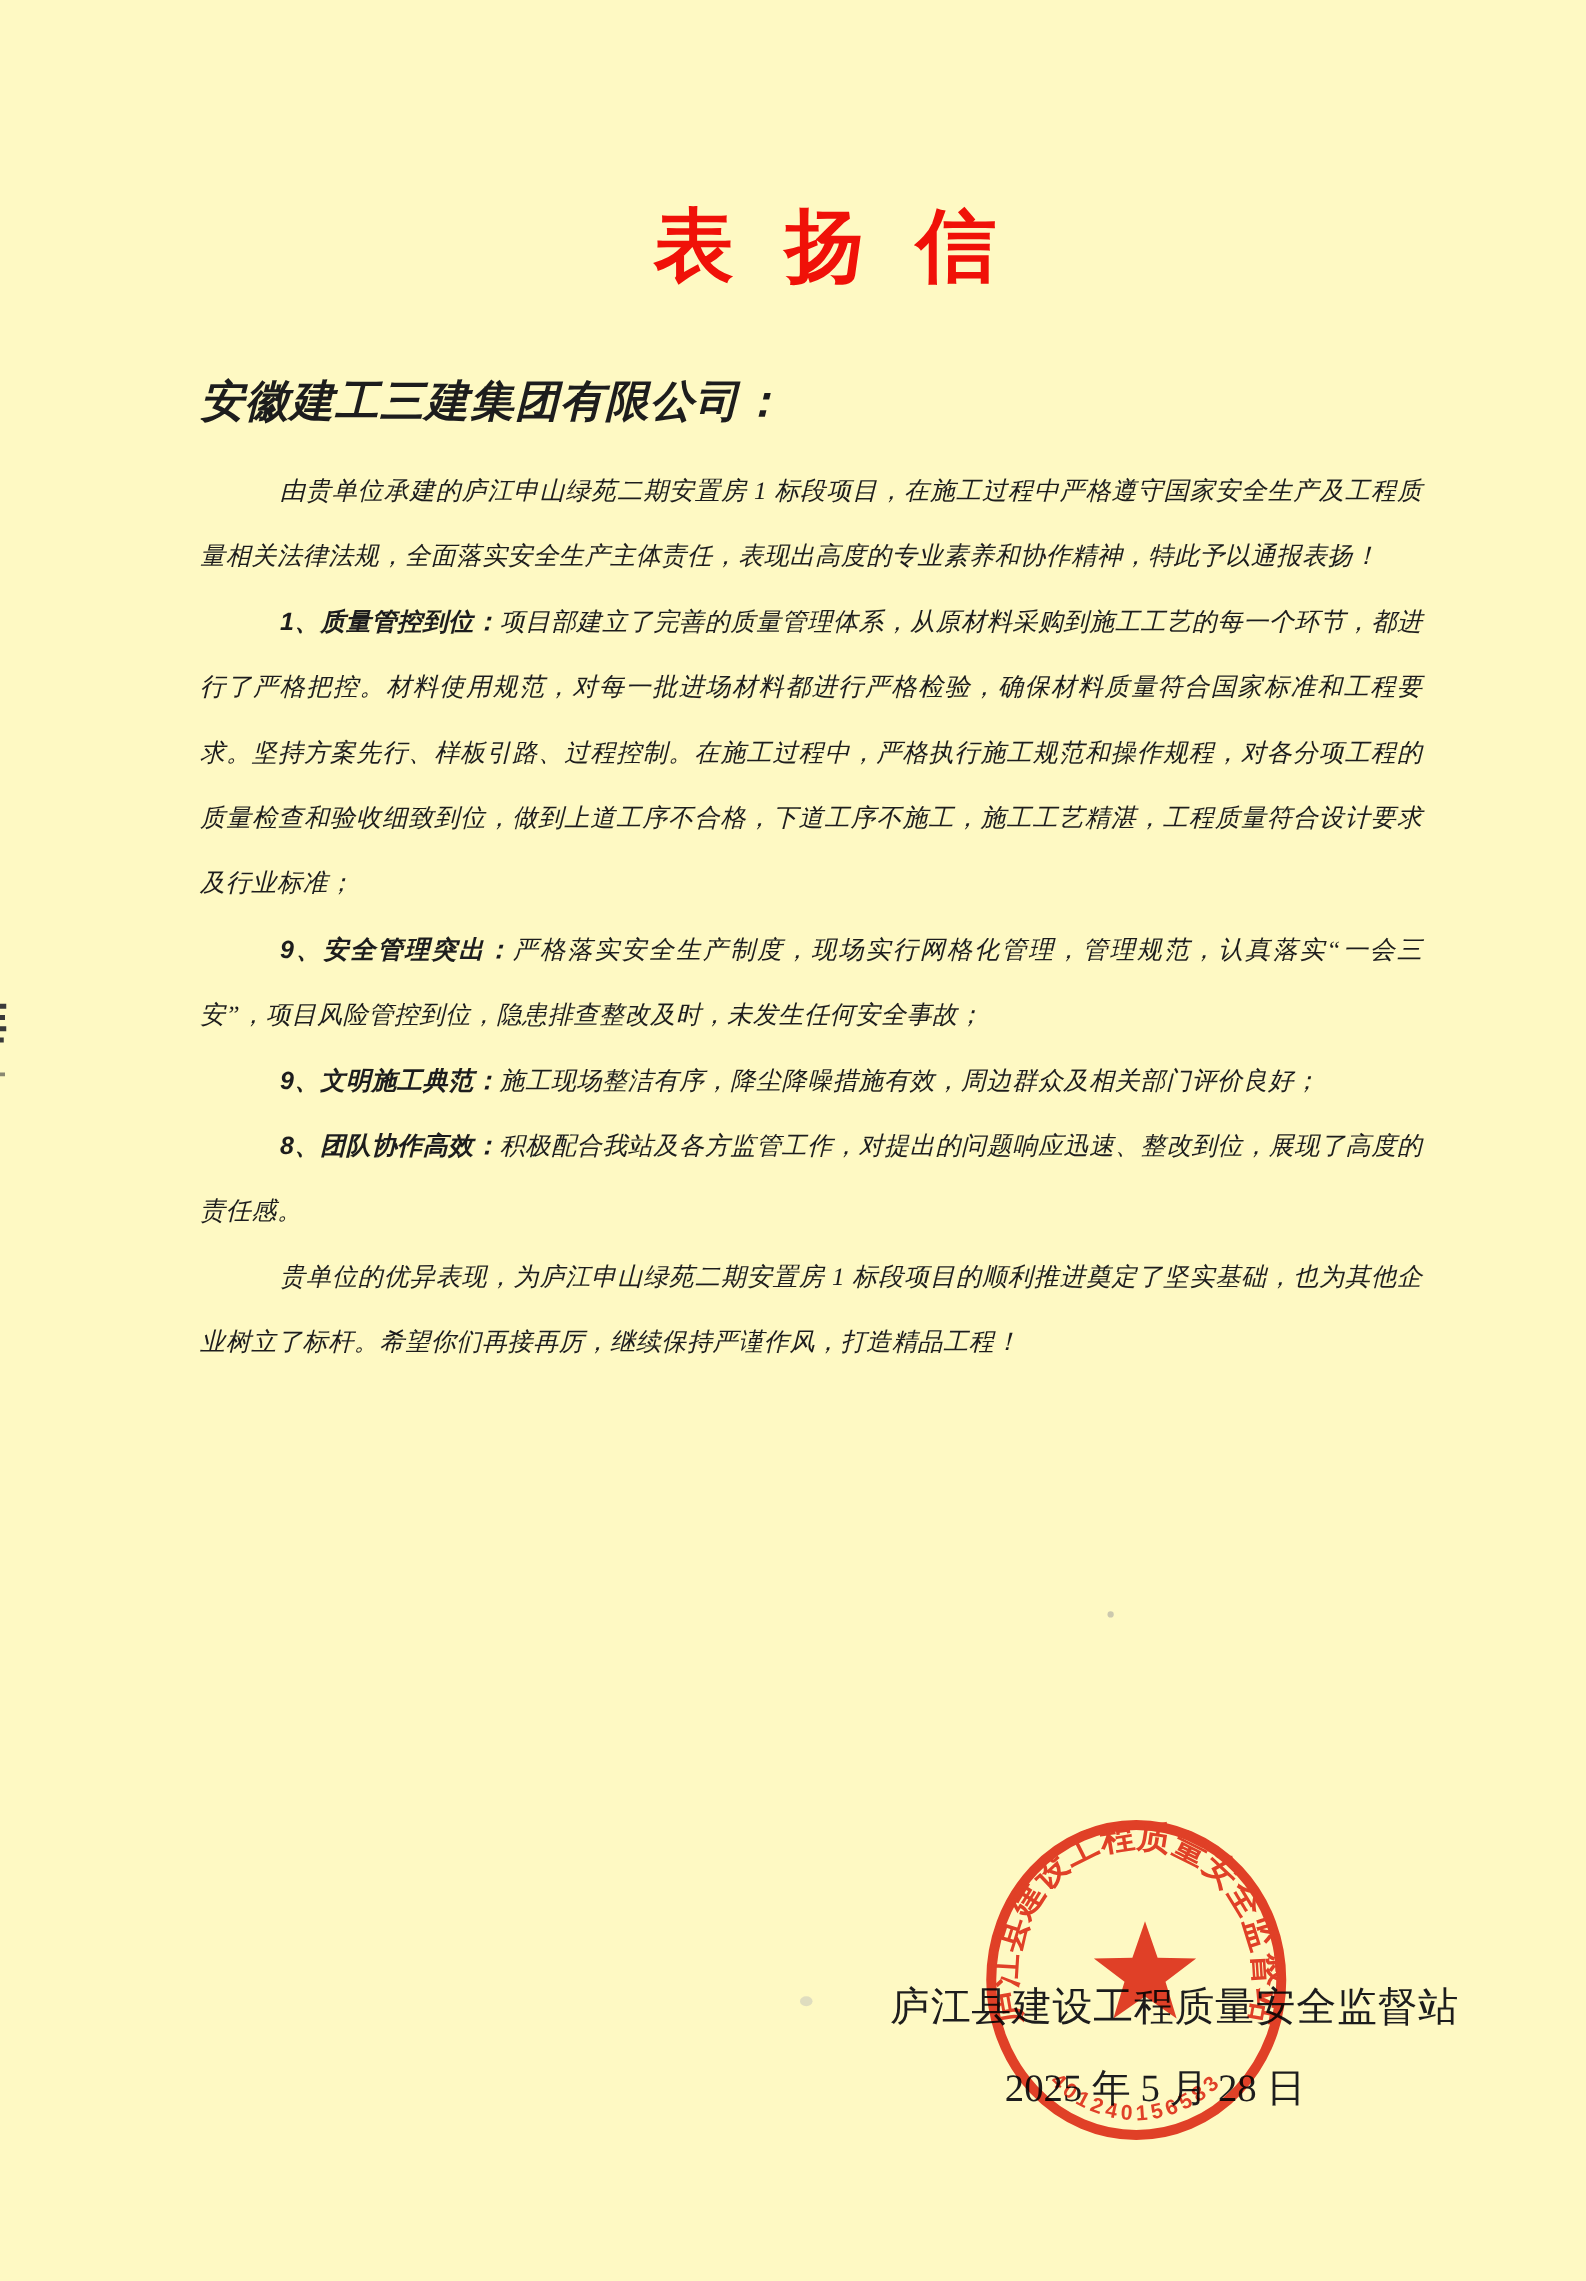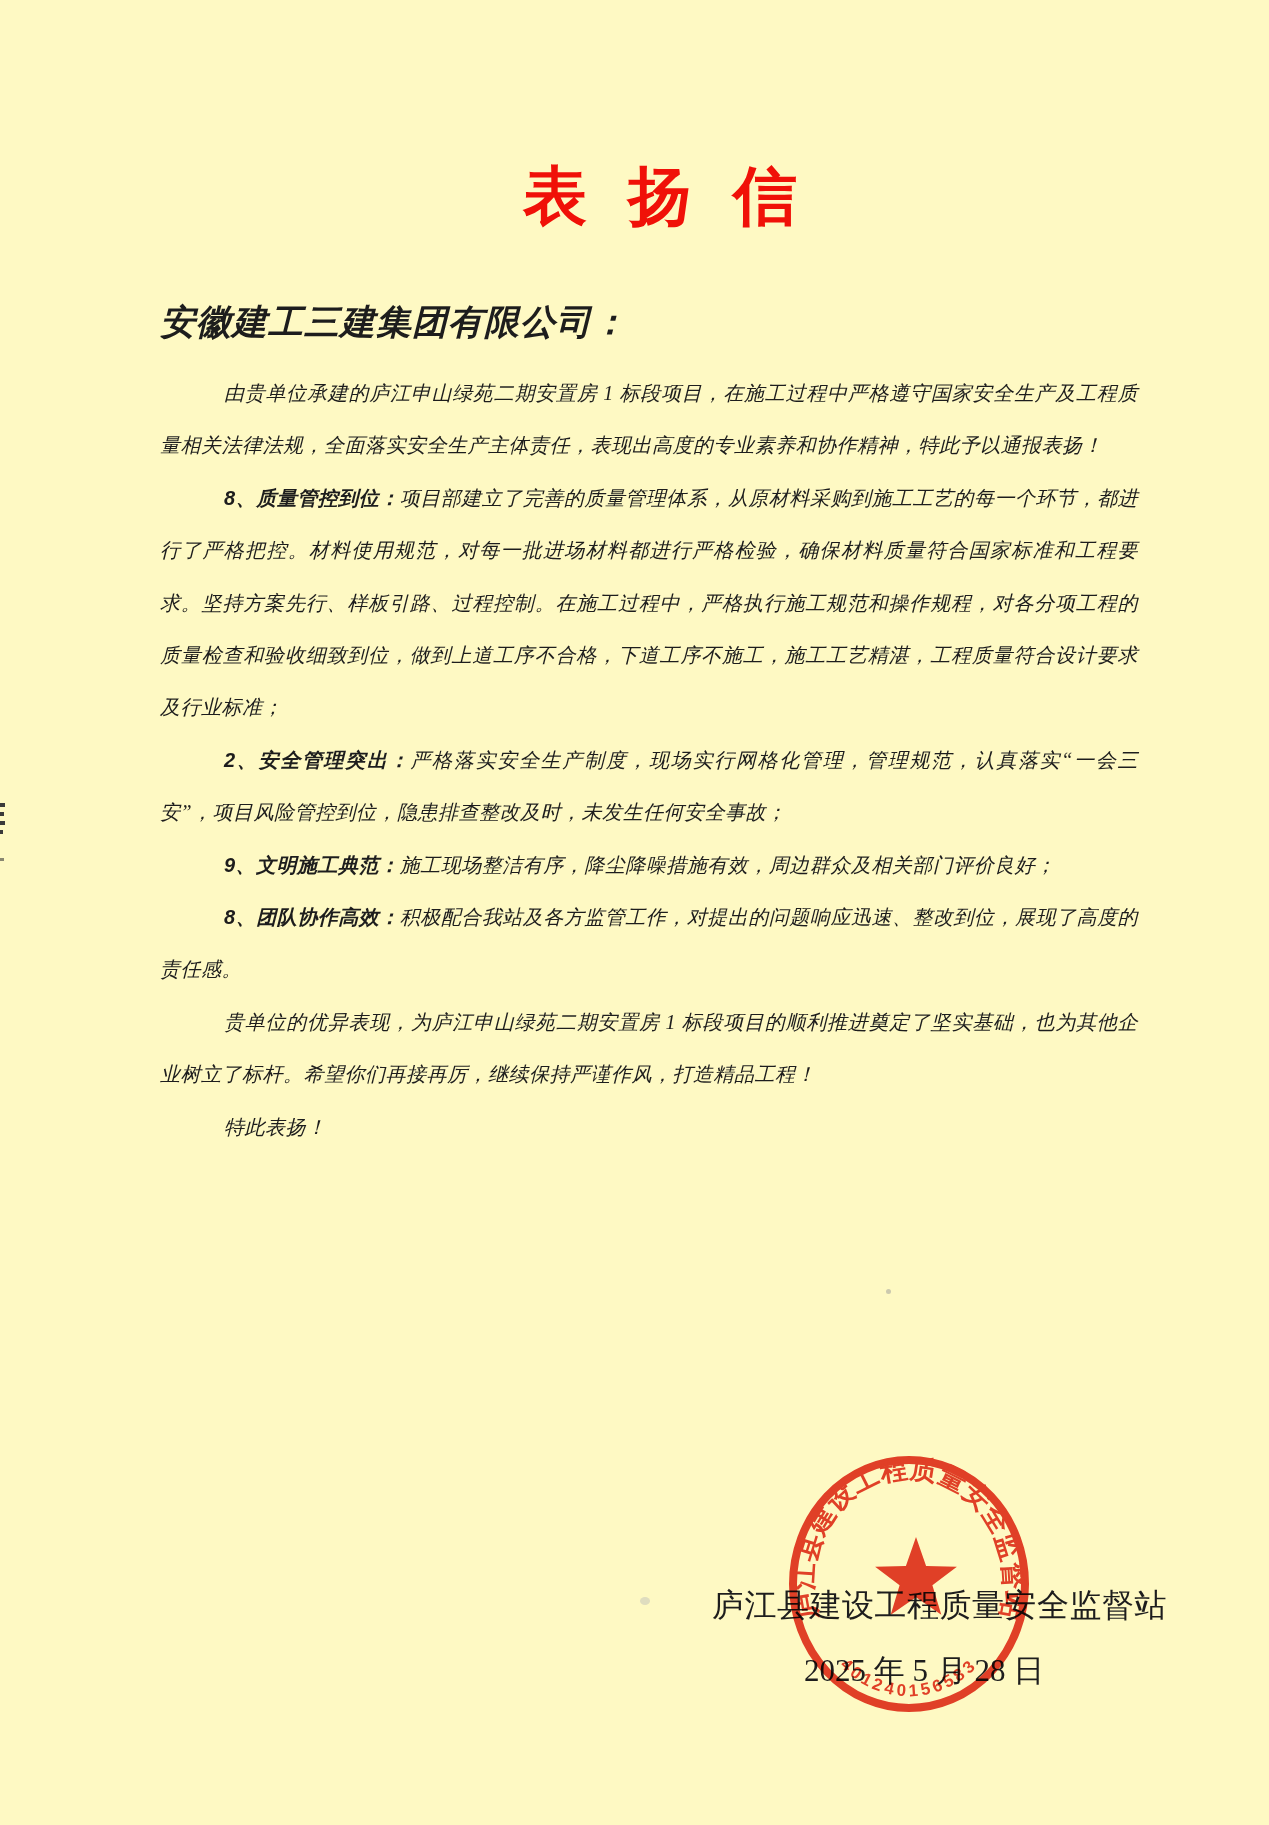--- a/index.html
+++ b/index.html
@@ -92,31 +92,30 @@
 <div class="page">
 
   <h1 class="title">表扬信</h1>
 
   <div class="body-block">
     <p class="salutation">安徽建工三建集团有限公司：</p>
 
     <p class="para"><span class="run">由贵单位承建的庐江申山绿苑二期安置房 1 标段项目，在施工过程中严格遵守国家安全生产及工程质量相关法律法规，全面落实安全生产主体责任，表现出高度的专业素养和协作精神，特此予以通报表扬！</span></p>
 
 
-    <p class="para"><span class="run b">8、质量管控到位：</span><span class="run">项目部建立了完善的质量管理体系，从原材料采购到施工工艺的每一个环节，都进行了严格把控。材料使用规范，对每一批进场材料都进行严格检验，确保材料质量符合国家标准和工程要求。坚持方案先行、样板引路、过程控制。在施工过程中，严格执行施工规范和操作规程，对各分项工程的质量检查和验收细致到位，做到上道工序不合格，下道工序不施工，施工工艺精湛，工程质量符合设计要求及行业标准；</span></p>
+    <p class="para"><span class="run b">1、质量管控到位：</span><span class="run">项目部建立了完善的质量管理体系，从原材料采购到施工工艺的每一个环节，都进行了严格把控。材料使用规范，对每一批进场材料都进行严格检验，确保材料质量符合国家标准和工程要求。坚持方案先行、样板引路、过程控制。在施工过程中，严格执行施工规范和操作规程，对各分项工程的质量检查和验收细致到位，做到上道工序不合格，下道工序不施工，施工工艺精湛，工程质量符合设计要求及行业标准；</span></p>
 
-    <p class="para"><span class="run b">2、安全管理突出：</span><span class="run">严格落实安全生产制度，现场实行网格化管理，管理规范，认真落实“一会三安”，项目风险管控到位，隐患排查整改及时，未发生任何安全事故；</span></p>
+    <p class="para"><span class="run b">9、安全管理突出：</span><span class="run">严格落实安全生产制度，现场实行网格化管理，管理规范，认真落实“一会三安”，项目风险管控到位，隐患排查整改及时，未发生任何安全事故；</span></p>
 
     <p class="para"><span class="run b">9、文明施工典范：</span><span class="run">施工现场整洁有序，降尘降噪措施有效，周边群众及相关部门评价良好；</span></p>
 
     <p class="para"><span class="run b">8、团队协作高效：</span><span class="run">积极配合我站及各方监管工作，对提出的问题响应迅速、整改到位，展现了高度的责任感。</span></p>
 
     <p class="para"><span class="run">贵单位的优异表现，为庐江申山绿苑二期安置房 1 标段项目的顺利推进奠定了坚实基础，也为其他企业树立了标杆。希望你们再接再厉，继续保持严谨作风，打造精品工程！</span></p>
 
-    <p class="para"><span class="run">特此表扬！</span></p>
   </div>
 
   <div class="sig-org">庐江县建设工程质量安全监督站</div>
   <div class="sig-date">2025 年 5 月 28 日</div>
 
   <svg class="stamp" viewBox="0 0 300 330" xmlns="http://www.w3.org/2000/svg">
     <ellipse class="ring" cx="150" cy="165" rx="116" ry="124"></ellipse>
     <polygon class="ink" points="157,118 167.1,147.1 197.9,147.7 173.4,166.3 182.3,195.8 157,178.2 131.7,195.8 140.6,166.3 116.1,147.7 146.9,147.1"></polygon>
     <path id="sealArcTop" fill="none" d="M 59.8 201.3 A 96 106 0 1 1 240.2 201.3"></path>
     <path id="sealArcBottom" fill="none" d="M 52.4 194 A 101 112 0 0 0 247.6 194"></path>

